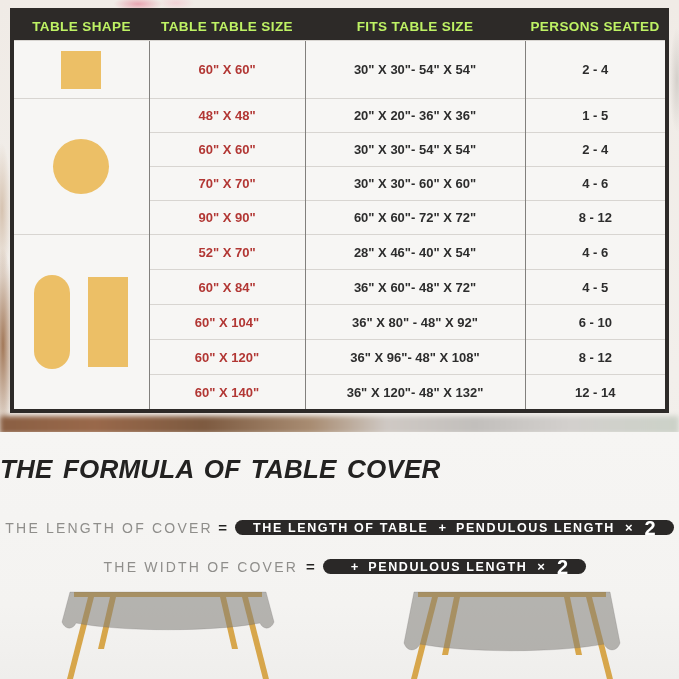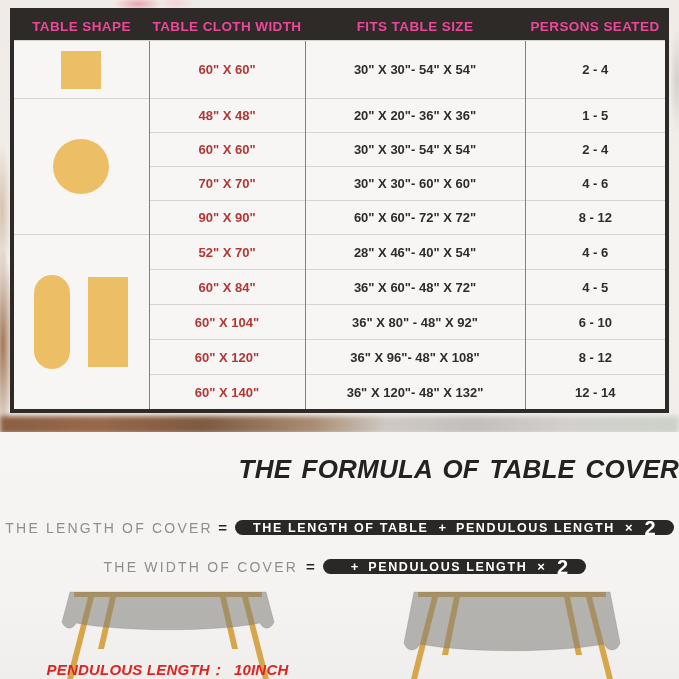--- a/index.html
+++ b/index.html
@@ -16,38 +16,38 @@
       radial-gradient(10px 70px at 677px 80px, rgba(205,200,195,.8), rgba(205,200,195,0) 75%),
       linear-gradient(180deg,#f0ebe6 0%,#f2efeb 55%,#efecE9 100%);}
   .photo-strip{position:absolute;left:0;top:416px;width:679px;height:18px;
     background:linear-gradient(90deg,#8a5f43 0%,#99684a 14%,#7d5a40 30%,#a98d73 46%,#cfc9c4 57%,#c2bfbc 70%,#d3d0cd 84%,#ccd2c8 100%);
     filter:blur(2.5px);}
 
   
   table.size-table{position:absolute;left:10px;top:8px;width:659px;border-collapse:collapse;
     background:#f7f6f4;border:4px solid #2d2a28;table-layout:fixed;}
   col.col-shape{width:137px;} col.col-cloth{width:156px;} col.col-fits{width:220px;} col.col-pers{width:142px;}
-  thead th{background:#2d2a28;color:#ec4899;font-size:13.5px;font-weight:700;letter-spacing:.4px;
+  thead th{background:#2d2a28;color:#bef264;font-size:13.5px;font-weight:700;letter-spacing:.4px;
     height:28px;padding:0;text-align:center;}
   tbody td{border-top:1px solid #d8d5d1;text-align:center;vertical-align:middle;
     font-size:13px;color:#2d2d2d;font-weight:600;padding:0;}
   td.c-cloth,td.c-fits,td.c-pers{border-left:1px solid #82807d;}
   td.c-cloth{color:#b23734;font-weight:700;}
   tr.r1 td{height:57px;} tr.rA td{height:33px;} tr.rB td{height:34px;}
 
   .shape-square{width:40px;height:38px;background:#ecbf66;margin:0 auto;}
   .shape-circle{width:56px;height:55px;border-radius:50%;background:#ecbf66;margin:0 auto;}
   .shape-duo{display:flex;justify-content:center;align-items:center;gap:18px;}
   .shape-pill{width:36px;height:94px;border-radius:18px;background:#ecbf66;}
   .shape-rect{width:40px;height:90px;background:#ecbf66;}
 
   
   .lower{position:absolute;left:0;top:432px;width:679px;height:247px;
     background:linear-gradient(180deg,#f6f5f3 0%,#f4f3f1 70%,#efeeec 100%);}
-  .formula-title{margin:22px 0 0;text-align:right;font-size:26px;font-style:italic;font-weight:900;
+  .formula-title{margin:22px 0 0;text-align:left;font-size:26px;font-style:italic;font-weight:900;
     color:#232221;word-spacing:3px;letter-spacing:.2px;}
   .formula-row{display:flex;align-items:center;justify-content:center;margin-top:34px;}
   .formula-row + .formula-row{margin-top:22px;}
   .f-label{width:205px;text-align:right;color:#8f8e8b;font-size:14px;letter-spacing:2.2px;font-weight:400;white-space:nowrap;}
   .f-eq{margin:0 8px;color:#232221;font-weight:800;font-size:15px;}
   .f-pill{display:inline-flex;align-items:center;background:#2a2827;color:#ffffff;border-radius:14px;
     height:15px;padding:0 18px;}
   .p-txt{font-size:12.5px;letter-spacing:1.6px;font-weight:600;white-space:nowrap;}
   .p-op{margin:0 10px;font-weight:800;font-size:13px;}
   .p-factor{font-size:20px;font-weight:800;margin-left:2px;line-height:1;}
@@ -70,21 +70,21 @@
   <table class="size-table">
     <colgroup>
         <col class="col-shape">
         <col class="col-cloth">
         <col class="col-fits">
         <col class="col-pers">
       </colgroup>
     <thead>
       <tr>
         <th>TABLE SHAPE</th>
-        <th>TABLE CLOTH WIDTH</th>
+        <th>TABLE TABLE SIZE</th>
         <th>FITS TABLE SIZE</th>
         <th>PERSONS SEATED</th>
       </tr>
     </thead>
     <tbody>
       <tr class="r1">
         <td class="c-shape">
             <div class="shape-square"></div>
           </td>
         <td class="c-cloth">60" X 60"</td>
@@ -180,23 +180,20 @@
         <svg viewBox="0 0 292 100">
           <g fill="#d7a64b">
             <rect x="52" y="7" width="188" height="5"></rect>
             <polygon points="66,12 72,12 50,98 44,98"></polygon>
             <polygon points="88,12 94,12 82,64 76,64"></polygon>
             <polygon points="198,12 204,12 216,64 210,64"></polygon>
             <polygon points="220,12 226,12 248,98 242,98"></polygon>
           </g>
           <path fill="rgba(128,126,120,0.55)" stroke="rgba(100,98,94,0.35)" stroke-width="0.6" d="M48,7 L244,7 L252,37 C249,45 241,45 238,38 C192,47 100,47 54,38 C51,45 43,45 40,37 Z"></path>
         </svg>
-        <div class="illus-label">
-          <span>PENDULOUS LENGTH：</span><span class="ival">10INCH</span>
-        </div>
       </div>
 
       <div class="illus">
         <svg viewBox="0 0 292 100">
           <g fill="#d7a64b">
             <rect x="52" y="7" width="188" height="5"></rect>
             <polygon points="66,12 72,12 50,98 44,98"></polygon>
             <polygon points="88,12 94,12 82,70 76,70"></polygon>
             <polygon points="198,12 204,12 216,70 210,70"></polygon>
             <polygon points="220,12 226,12 248,98 242,98"></polygon>

